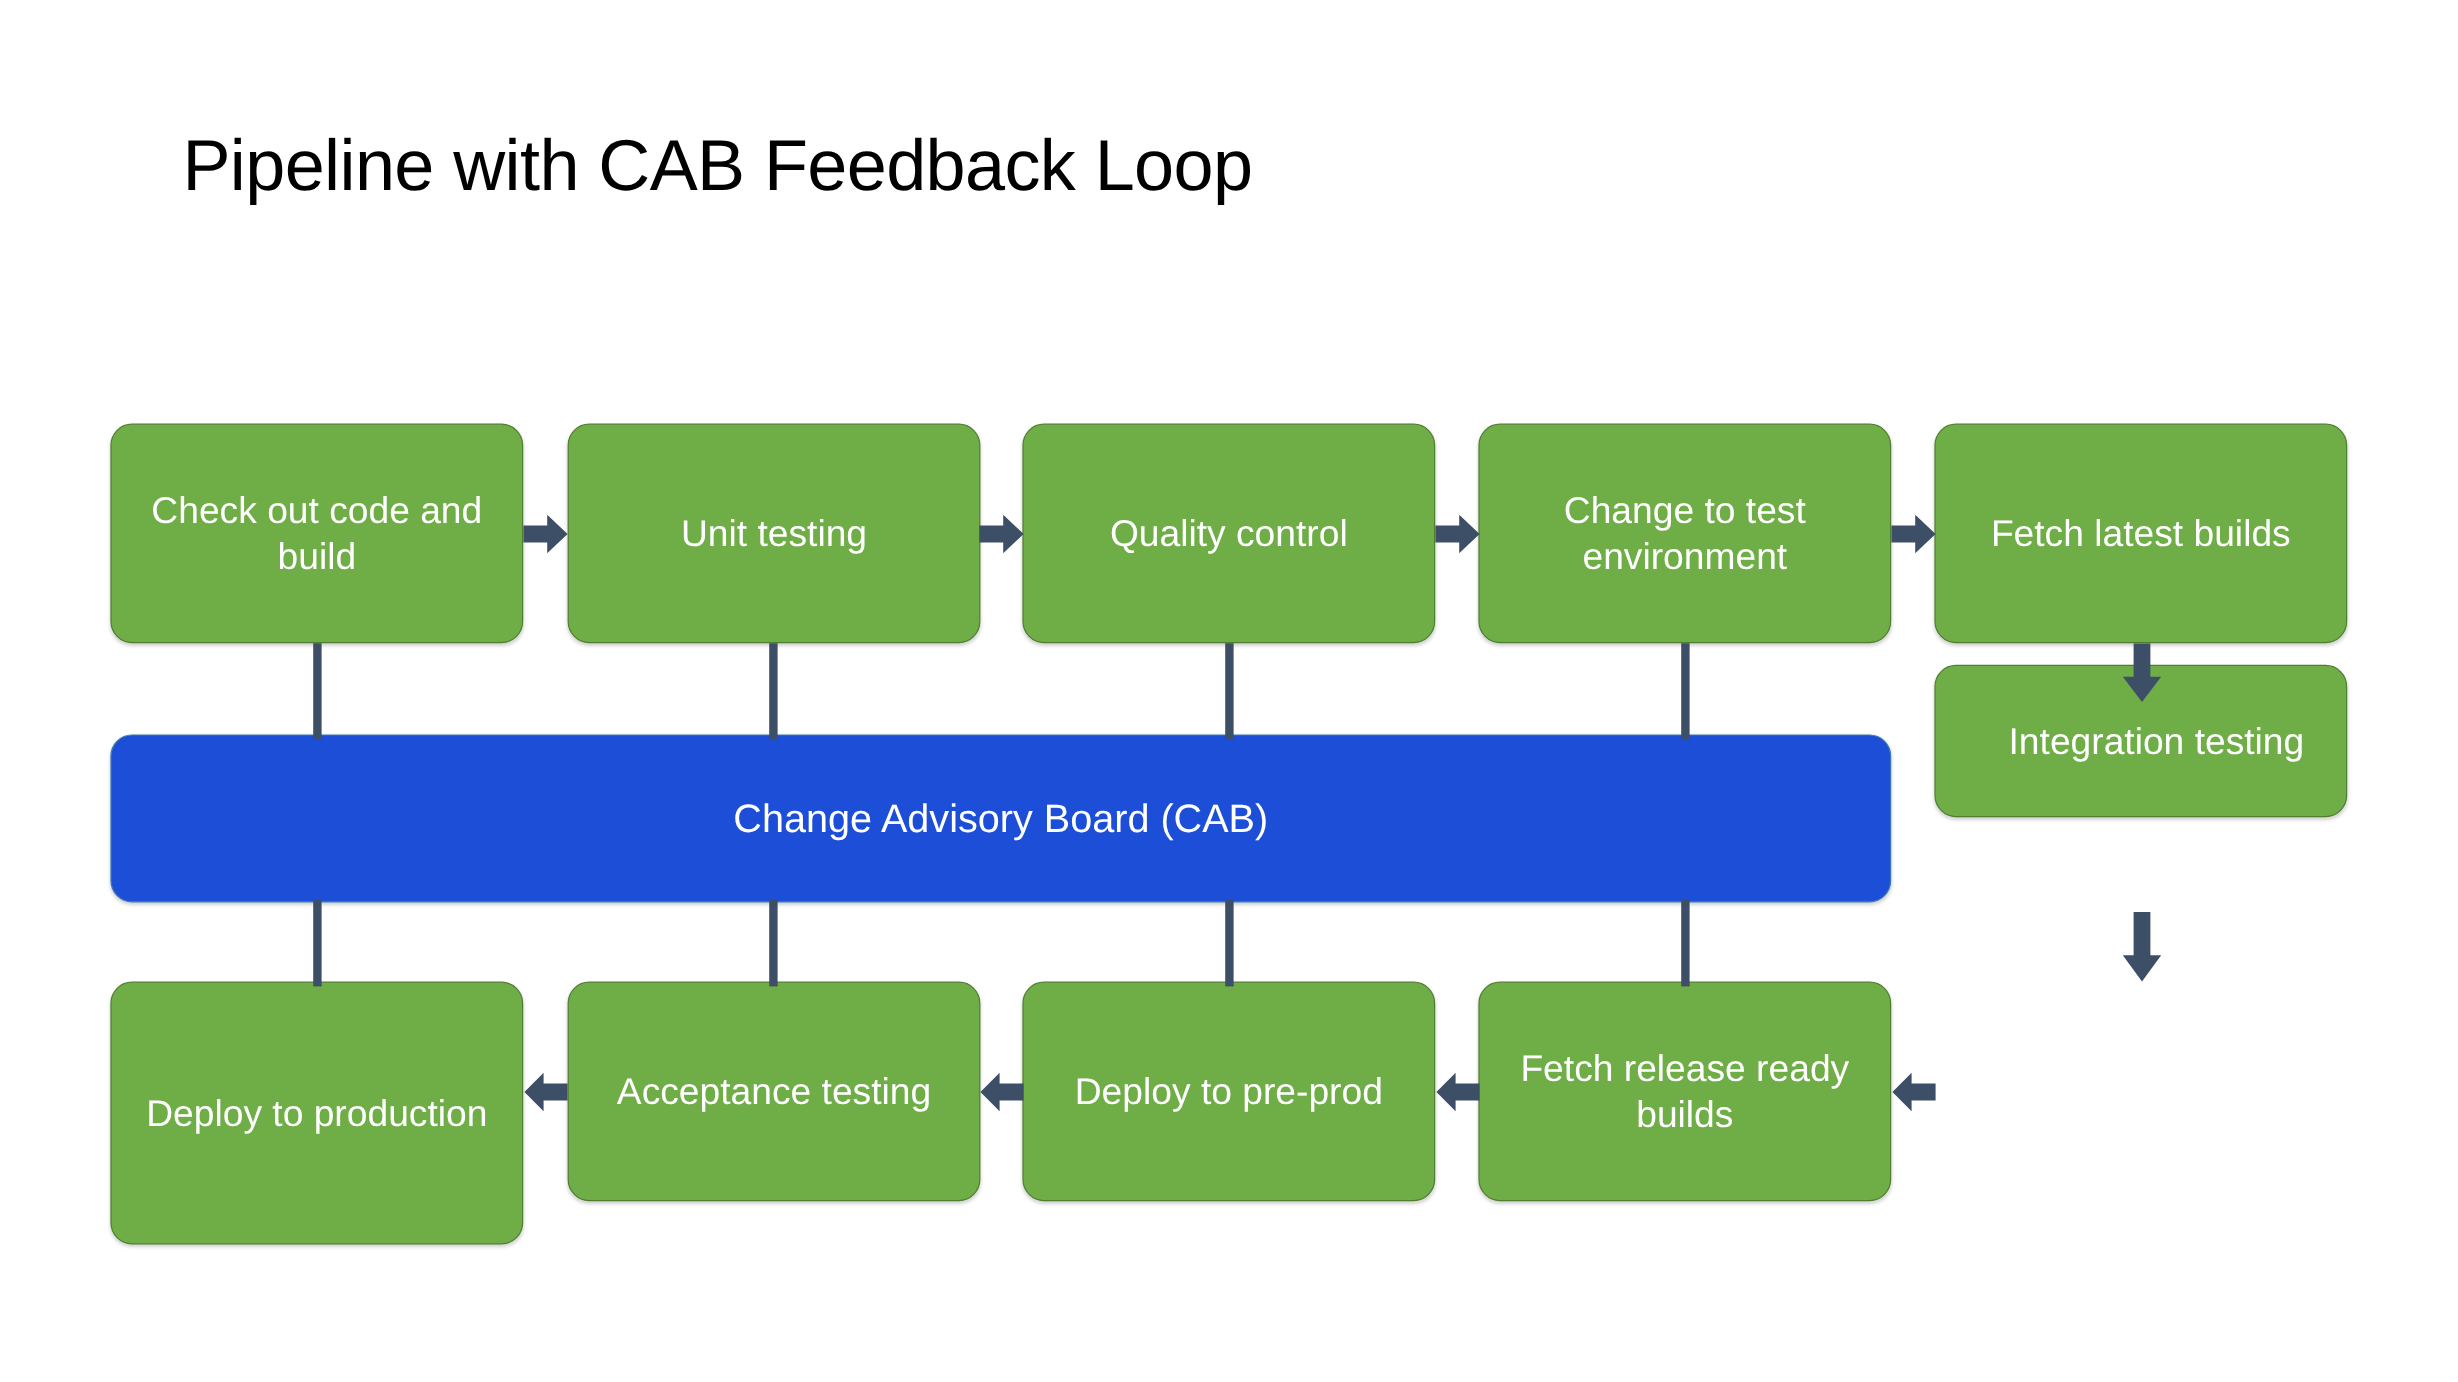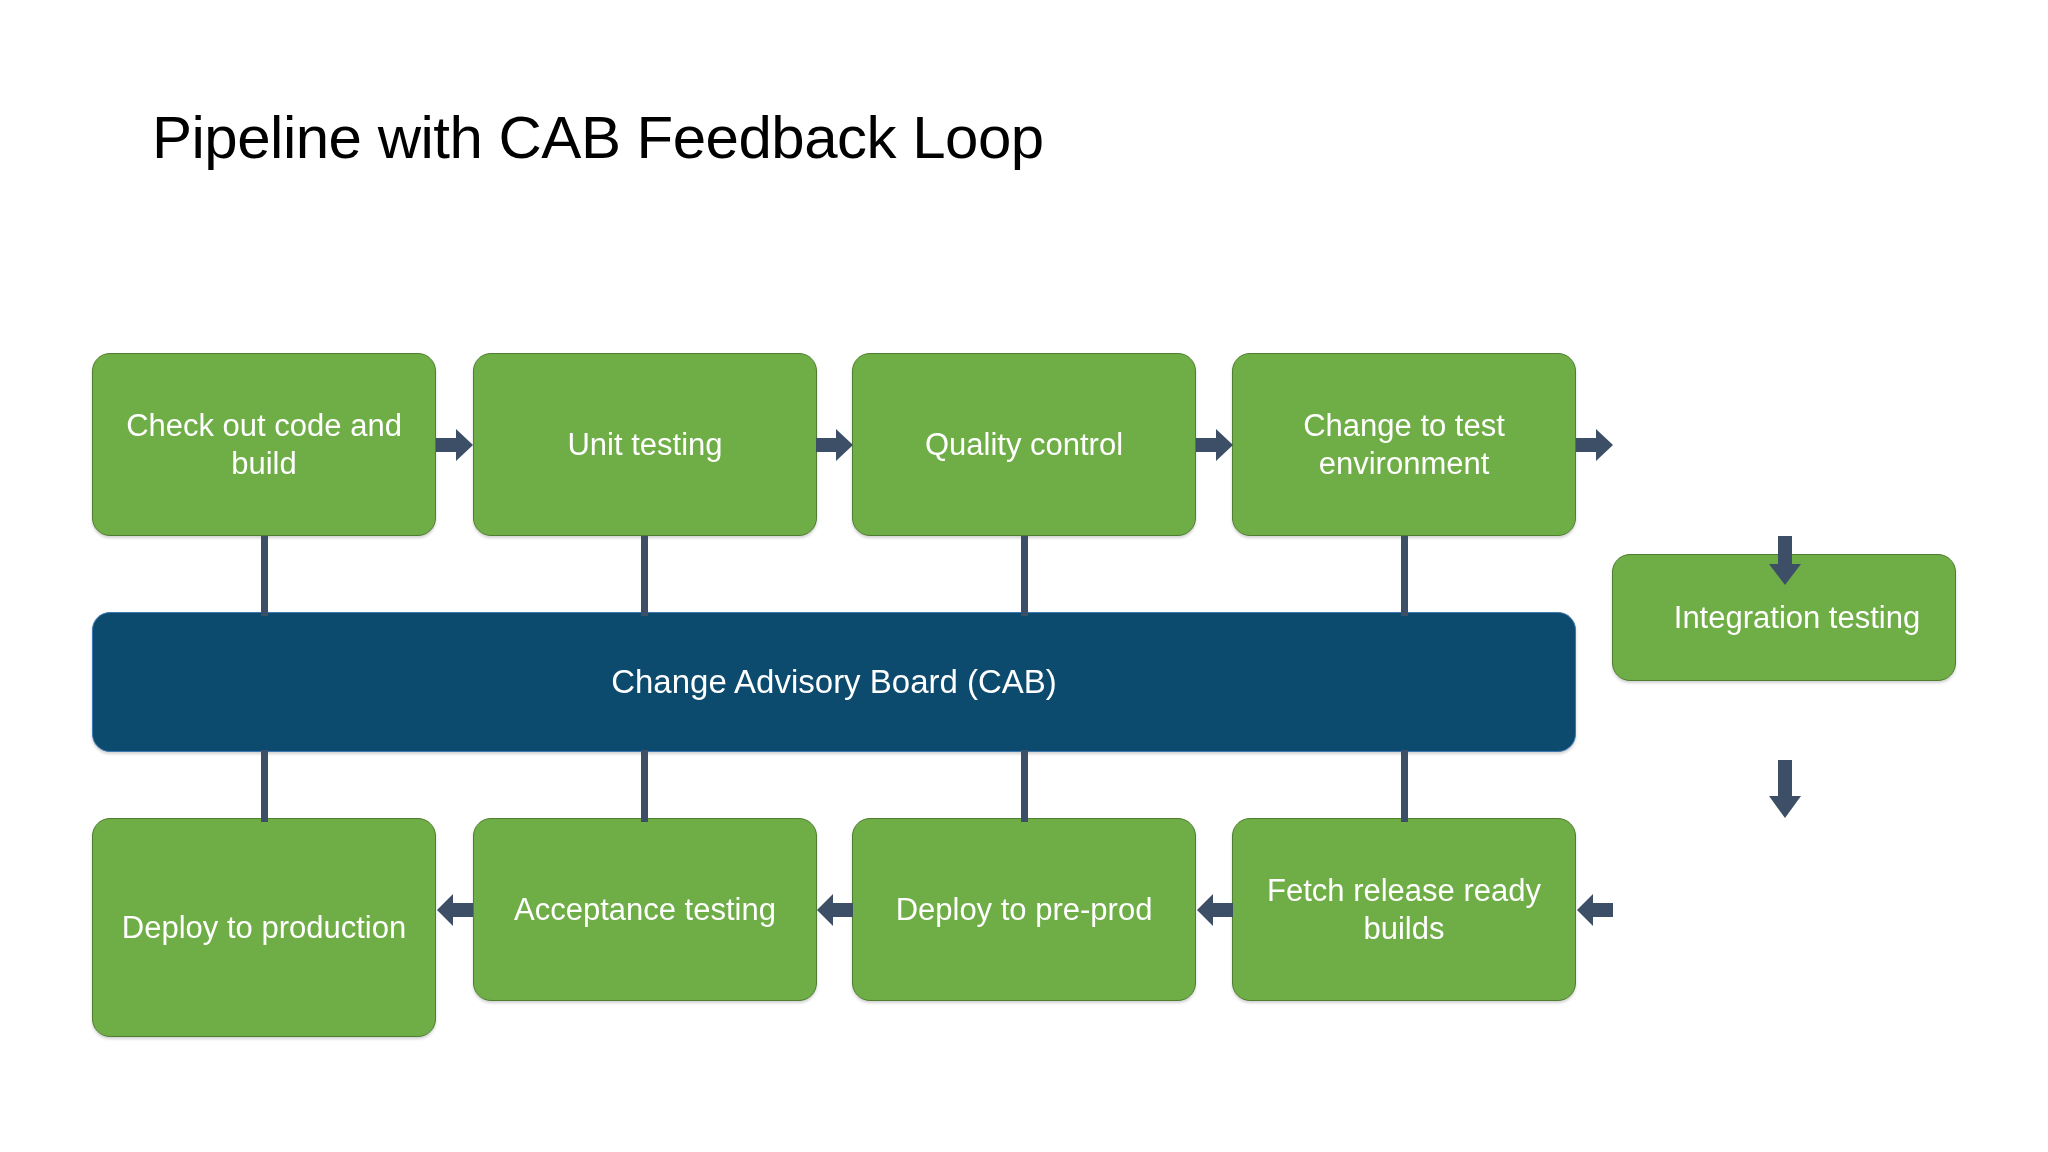--- a/index.html
+++ b/index.html
@@ -49,21 +49,21 @@
     font-size: 31px;
     line-height: 1.22;
     padding: 6px 14px;
     box-shadow: 0 2px 3px rgba(0,0,0,0.18);
   }
   .node.green {
     background: #6FAD46;
     border: 1.5px solid #507E31;
   }
   .node.blue {
-    background: #0c4a6e;
+    background: #1d4ed8;
     border: 1.5px solid #3D7AB3;
     font-size: 33px;
   }
   .node .label {
     display: block;
     width: 100%;
   }
 
   
   .vline {
@@ -92,20 +92,23 @@
   </div>
 
   <div class="node green" style="left:852px; top:353px; width:344px; height:183px;">
     <span class="label">Quality control</span>
   </div>
 
   <div class="node green" style="left:1232px; top:353px; width:344px; height:183px;">
     <span class="label">Change to test environment</span>
   </div>
 
+  <div class="node green" style="left:1612px; top:353px; width:344px; height:183px;">
+    <span class="label">Fetch latest builds</span>
+  </div>
 
   <div class="node blue" style="left:92px; top:612px; width:1484px; height:140px;">
     <span class="label">Change Advisory Board (CAB)</span>
   </div>
 
   <div class="node green" style="left:1612px; top:554px; width:344px; height:127px;padding-left:40px;">
     <span class="label">Integration testing</span>
   </div>
 
   <div class="node green" style="left:92px; top:818px; width:344px; height:219px;">

